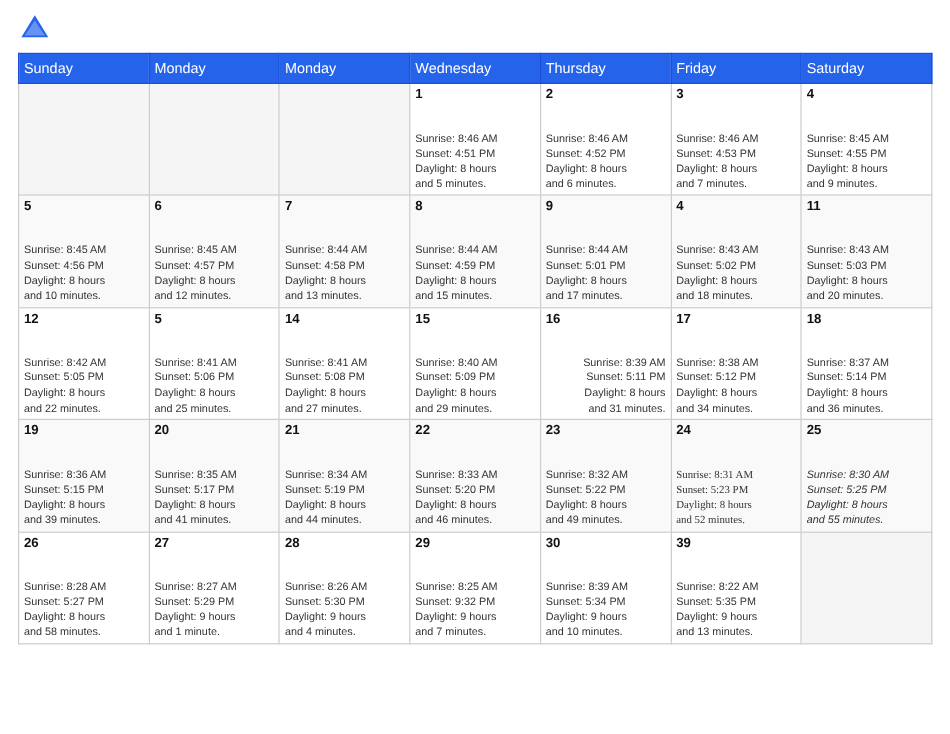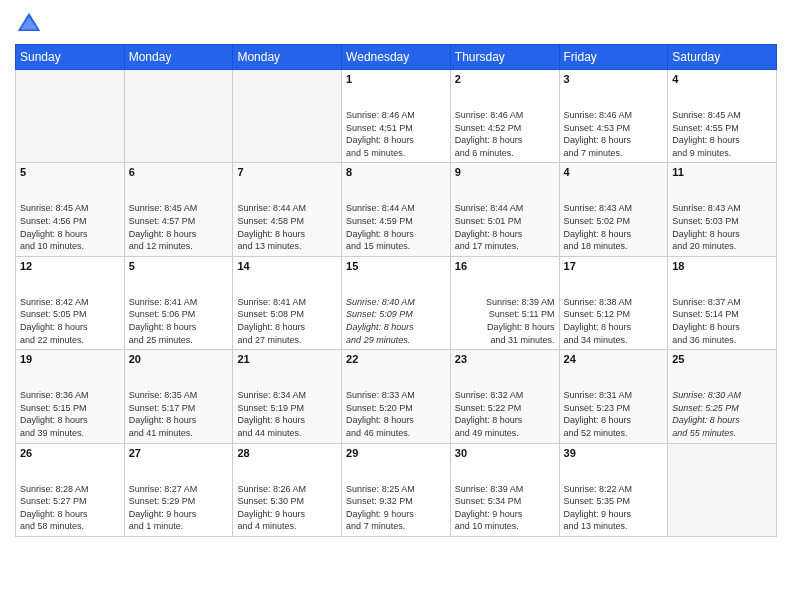--- a/index.html
+++ b/index.html
@@ -229,21 +229,21 @@
           </td>
           <td>
             <span class="day-num">14</span>
             <div class="day-info" style="white-space: pre-line;">Sunrise: 8:41 AM
 Sunset: 5:08 PM
 Daylight: 8 hours
 and 27 minutes.</div>
           </td>
           <td>
             <span class="day-num">15</span>
-            <div class="day-info" style="white-space: pre-line; font-style: italic;">Sunrise: 8:40 AM
+            <div class="day-info" style="white-space: pre-line;">Sunrise: 8:40 AM
 Sunset: 5:09 PM
 Daylight: 8 hours
 and 29 minutes.</div>
           </td>
           <td>
             <span class="day-num">16</span>
             <div class="day-info" style="white-space: pre-line; text-align: right;">Sunrise: 8:39 AM
 Sunset: 5:11 PM
 Daylight: 8 hours
 and 31 minutes.</div>
@@ -294,21 +294,21 @@
           </td>
           <td>
             <span class="day-num">23</span>
             <div class="day-info" style="white-space: pre-line;">Sunrise: 8:32 AM
 Sunset: 5:22 PM
 Daylight: 8 hours
 and 49 minutes.</div>
           </td>
           <td>
             <span class="day-num">24</span>
-            <div class="day-info" style="white-space: pre-line;">Sunrise: 8:31 AM
+            <div class="day-info" style="white-space: pre-line; font-family: Liberation Serif, serif;">Sunrise: 8:31 AM
 Sunset: 5:23 PM
 Daylight: 8 hours
 and 52 minutes.</div>
           </td>
           <td>
             <span class="day-num">25</span>
             <div class="day-info" style="white-space: pre-line; font-style: italic;">Sunrise: 8:30 AM
 Sunset: 5:25 PM
 Daylight: 8 hours
 and 55 minutes.</div>

